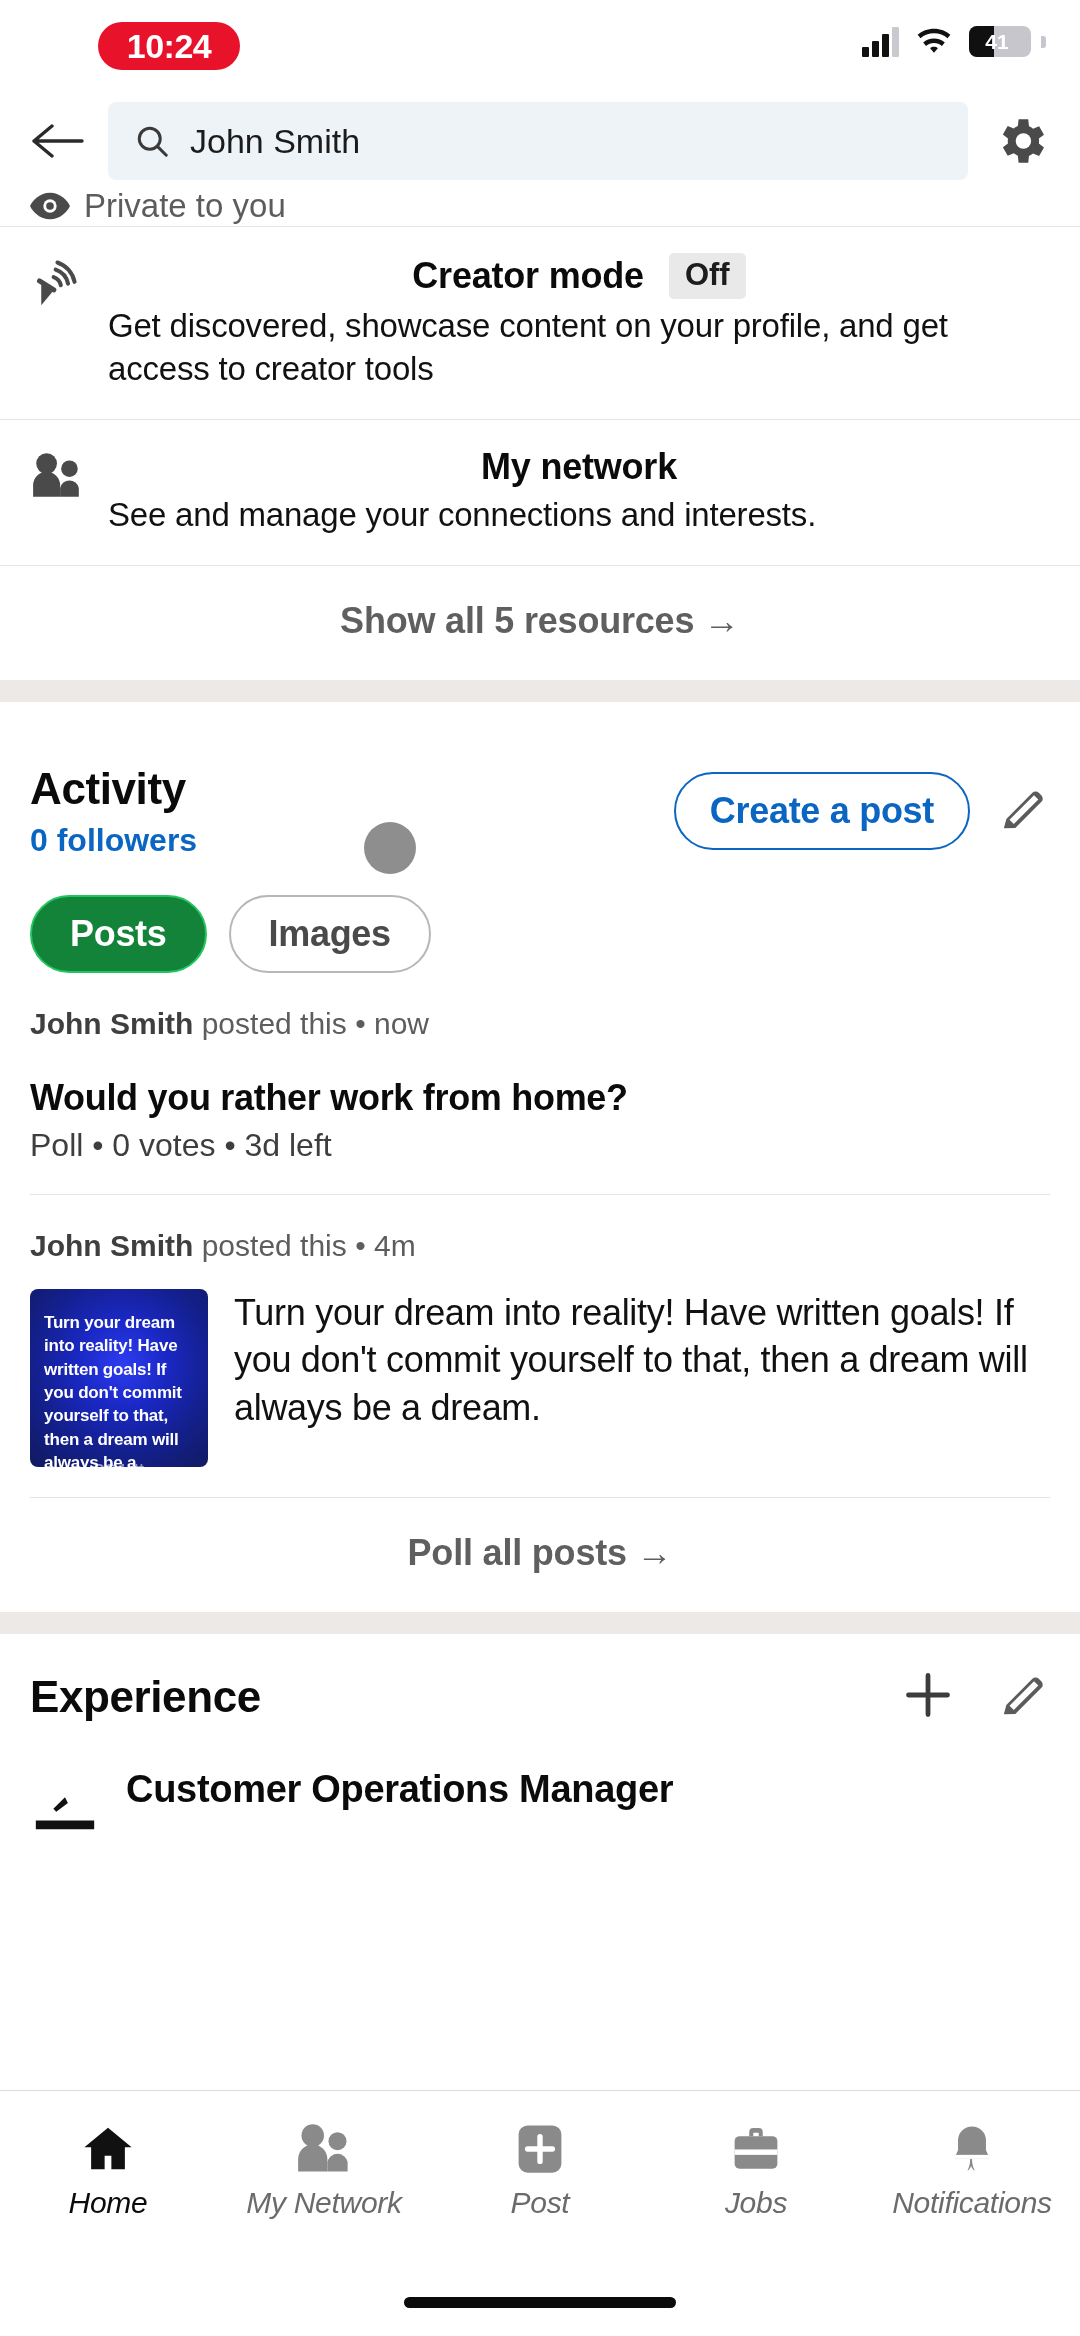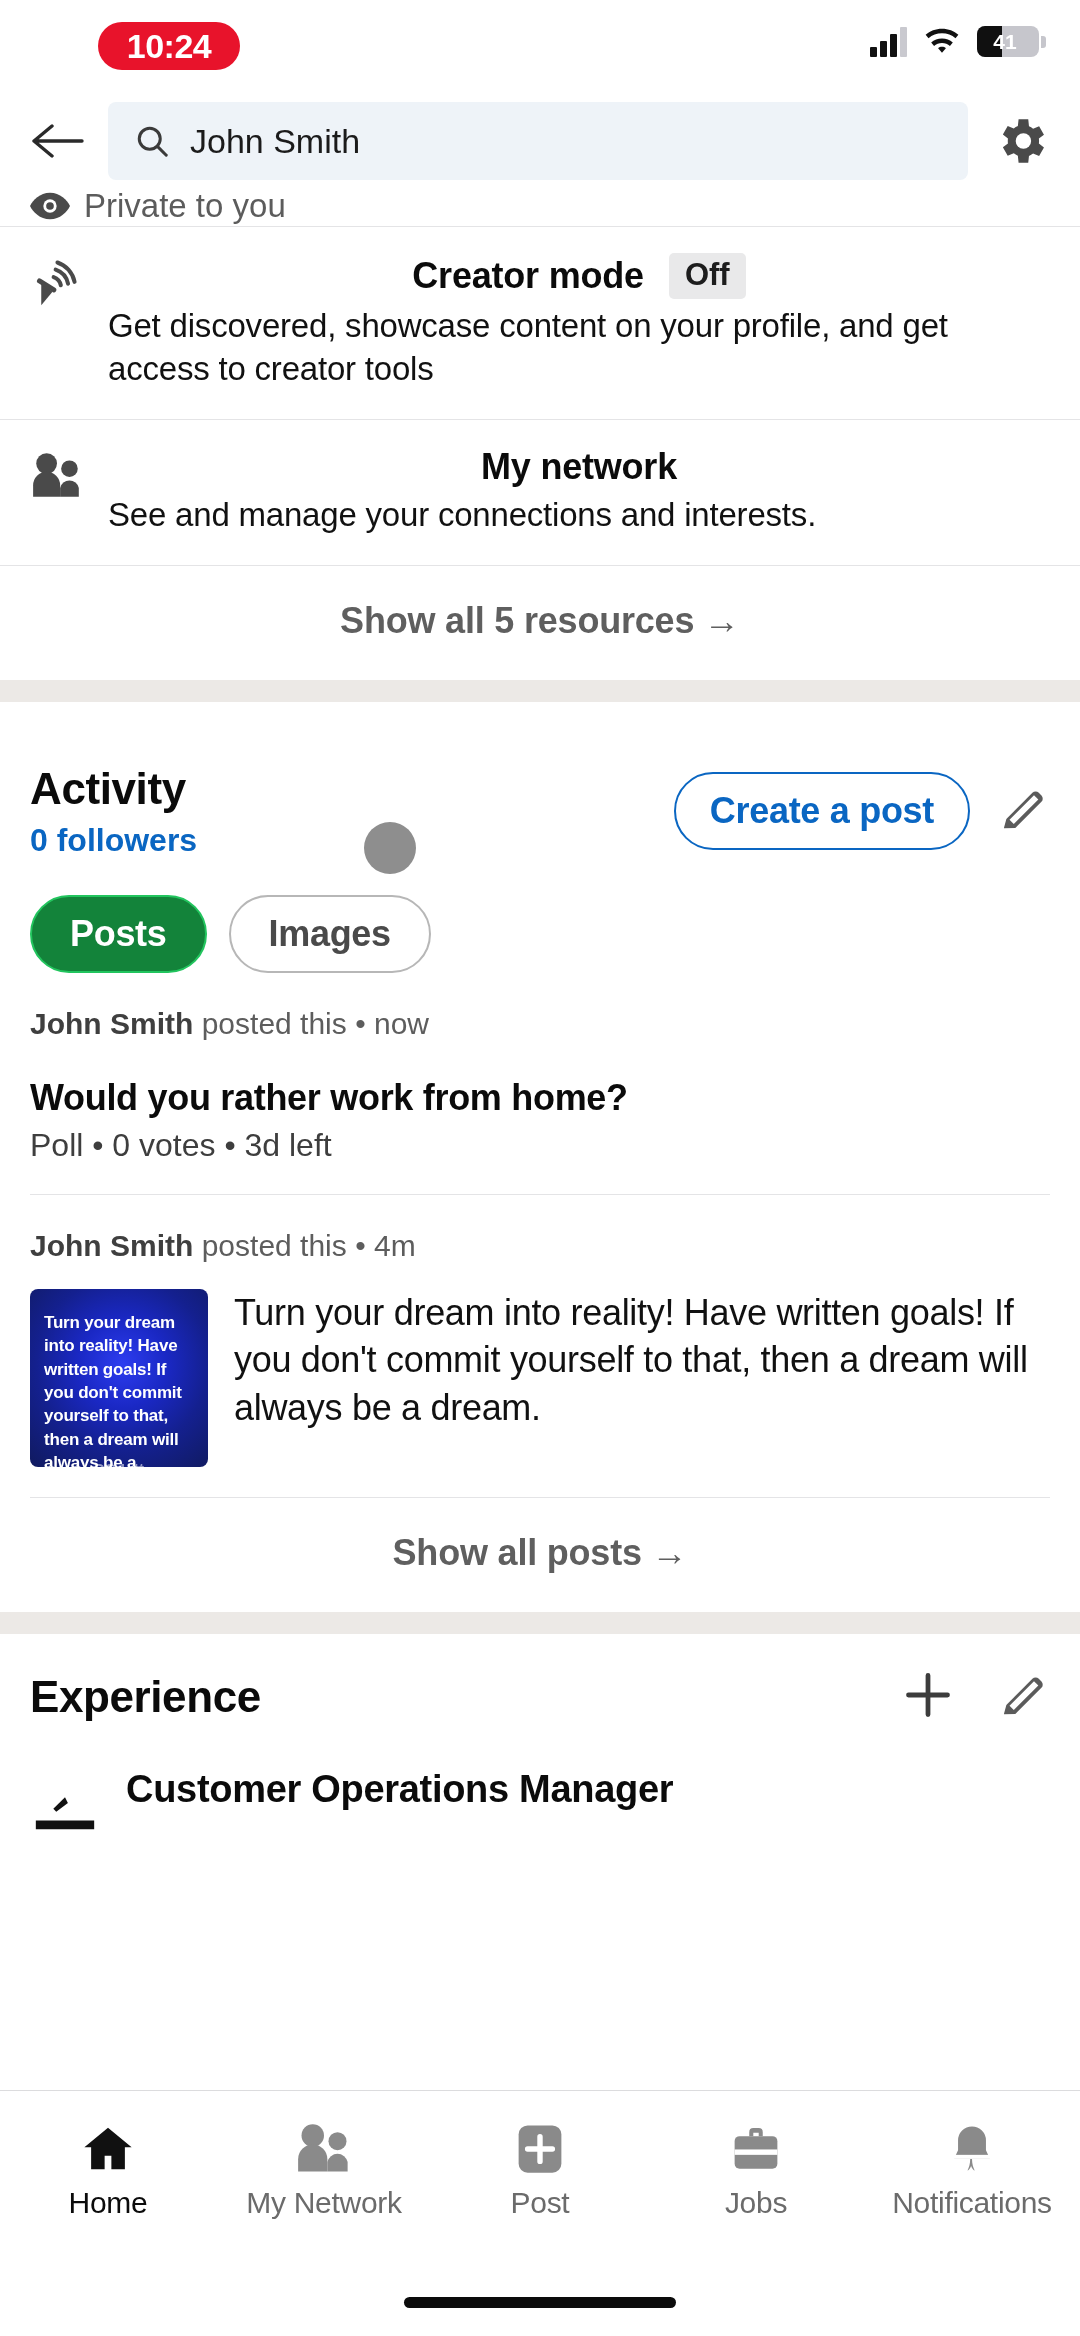--- a/index.html
+++ b/index.html
@@ -266,20 +266,21 @@
   .bottomnav {
     position: absolute;
     left: 0; right: 0; bottom: 0;
     height: 246px;
     background: #ffffff;
     border-top: 1px solid #dcdcde;
   }
   .navrow {
     display: flex;
     height: 160px;
+    font-style: italic;
   }
   .navitem {
     flex: 1 1 0;
     display: flex;
     flex-direction: column;
     align-items: center;
     justify-content: center;
     gap: 10px;
   }
   .navitem .nlabel { font-size: 30px; color: #6b6b6b; letter-spacing: -0.3px; }
@@ -309,21 +310,21 @@
           <i></i>
           <i></i>
       </span>
       <span class="wifi">
         <svg viewBox="0 0 24 20" width="38" height="30">
           <path d="M12 17.2l2.6-3.1c-1.4-1.2-3.8-1.2-5.2 0L12 17.2z" fill="#111"></path>
           <path d="M12 10.7c2 0 3.9.7 5.3 1.9l1.9-2.3C17.3 8.6 14.8 7.6 12 7.6s-5.3 1-7.2 2.7l1.9 2.3c1.4-1.2 3.3-1.9 5.3-1.9z" fill="#111"></path>
           <path d="M12 4.2c3.4 0 6.6 1.2 9 3.3l1.9-2.3C20.1 2.7 16.2 1.2 12 1.2S3.9 2.7 1.1 5.2L3 7.5c2.4-2.1 5.6-3.3 9-3.3z" fill="#111"></path>
         </svg>
       </span>
-      <span style="display:flex;align-items:center;">
+      <span style="display:flex;align-items:center;gap:8px;">
         <span class="battery">
           <span class="fill" style="width:41%"></span>
           <span class="lvl">41</span>
         </span>
         <span class="battery-cap"></span>
       </span>
     </div>
   </div>
 
   <div class="header">
@@ -458,21 +459,21 @@
             <div class="tx">Turn your dream into reality! Have written goals! If you don't commit yourself to that, then a dream will always be a dream.</div>
             <div class="foot">DG Litt</div>
           </div>
           <div class="post-text">Turn your dream into reality! Have written goals! If you don't commit yourself to that, then a dream will always be a dream.</div>
         </div>
       </div>
 
       <div class="hairline"></div>
 
       <div class="show-all">
-        <span>Show all posts</span>
+        <span>Poll all posts</span>
         <span class="arr">→</span>
       </div>
     </div>
 
     <div class="section-gap"></div>
 
     <div class="exp">
       <div class="exp-head">
         <div class="exp-title">Experience</div>
         <div class="exp-actions">

